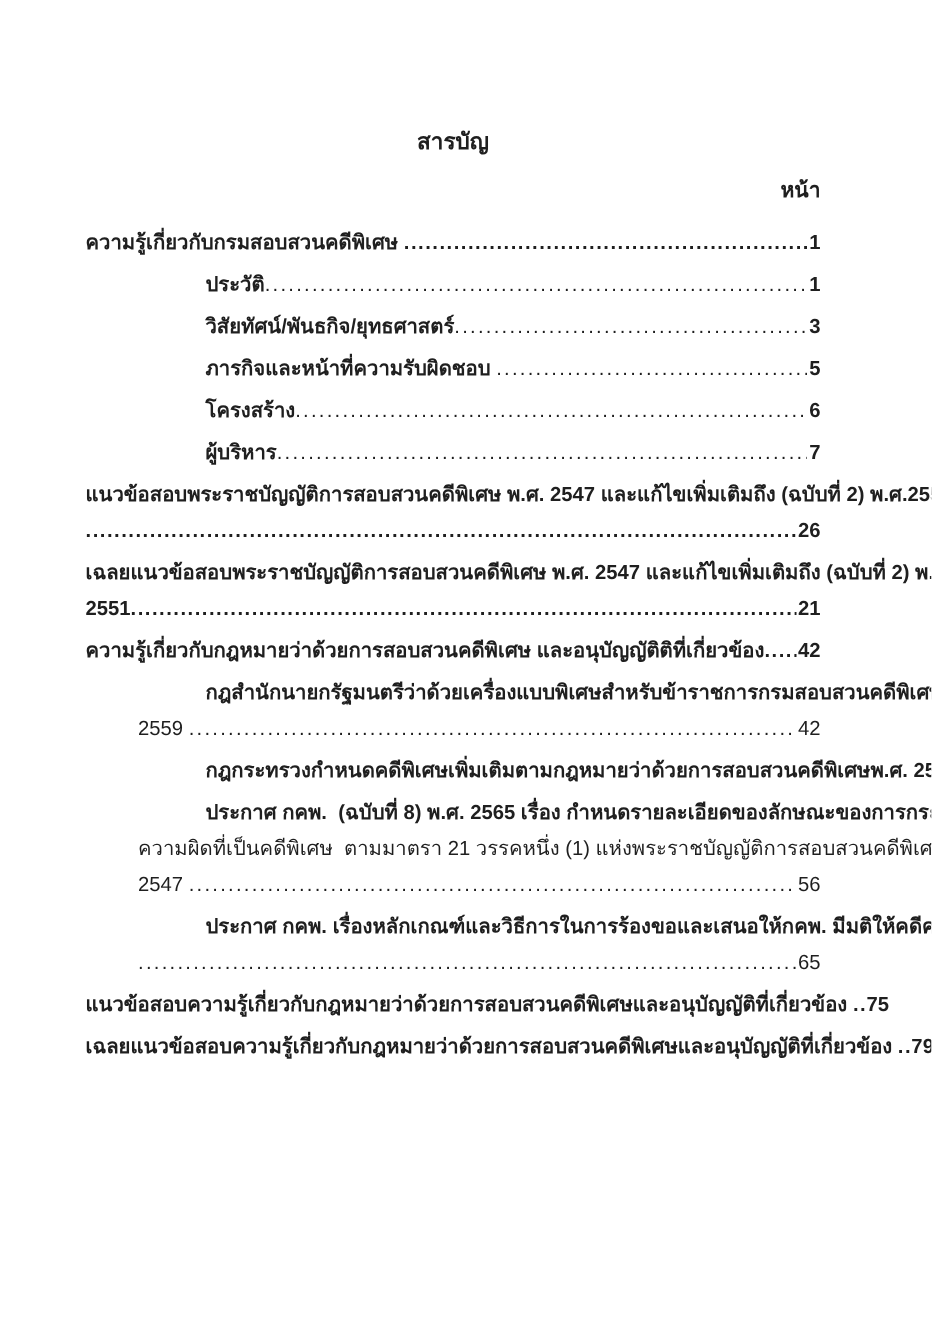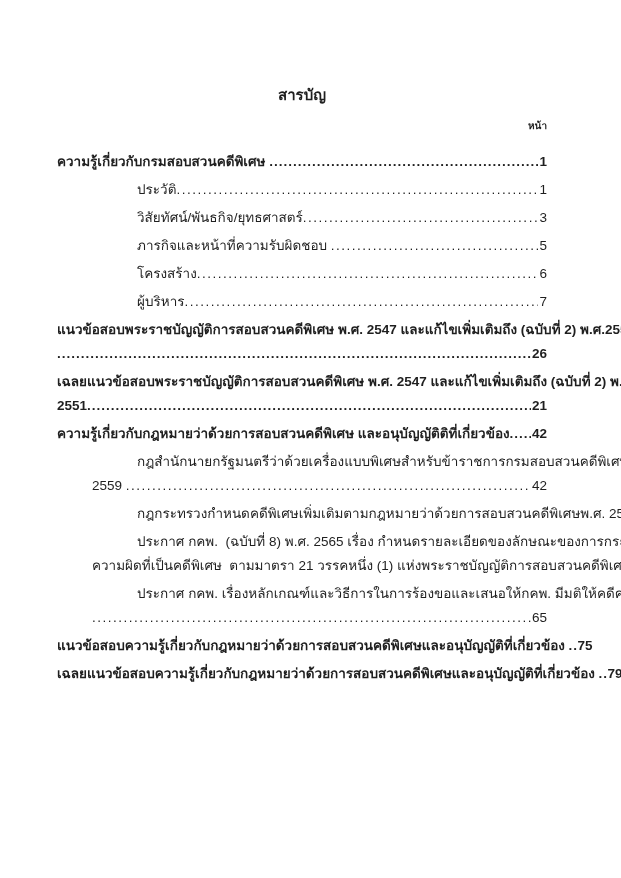--- a/index.html
+++ b/index.html
@@ -16,36 +16,36 @@
     left:57px;top:84px;width:490px;
   }
   .doc-title{
     text-align:center;
     font-size:15px;font-weight:600;
     line-height:22px;
     margin:0;
   }
   .page-col{
     text-align:right;
-    font-size:10px;font-weight:700;
+    font-size:14px;font-weight:700;
     line-height:20px;
     margin-top:10px;
   }
   .toc{margin-top:14px;}
   .toc-p{margin:0 0 4px 0;}
   .toc-p.main{font-weight:700;}
   .toc-p.sub{font-weight:400;}
   .line{
     display:flex;
     align-items:baseline;
     line-height:24px;
     font-size:13.5px;
   }
   .line .txt{white-space:pre;}
-  .line.ind1{padding-left:80px;}   
+  .line.ind1{padding-left:80px;font-weight:bold;}   
   .line.cont{padding-left:35px;}   
   .dots{
     flex:1 1 auto;
     overflow:hidden;
     white-space:nowrap;
     letter-spacing:1.5px;
     min-width:8px;
     font-weight:400;
   }
   .dots::after{
@@ -192,20 +192,25 @@
 
         </div>
       </div>
 
       <div class="toc-p sub">
         <div class="line ind1">
           <span class="txt">ประกาศ กคพ.  (ฉบับที่ 8) พ.ศ. 2565 เรื่อง กำหนดรายละเอียดของลักษณะของการกระทำ</span>
         </div>
         <div class="line cont">
           <span class="txt">ความผิดที่เป็นคดีพิเศษ  ตามมาตรา 21 วรรคหนึ่ง (1) แห่งพระราชบัญญัติการสอบสวนคดีพิเศษ พ.ศ.</span>
+        </div>
+        <div class="line cont">
+          <span class="txt">2547 </span>
+          <span class="dots"></span>
+          <span class="pg">56</span>
         </div>
       </div>
 
       <div class="toc-p sub">
         <div class="line ind1">
           <span class="txt">ประกาศ กคพ. เรื่องหลักเกณฑ์และวิธีการในการร้องขอและเสนอให้กคพ. มีมติให้คดีความผิด</span>
         </div>
         <div class="line cont">
           <span class="dots"></span>
           <span class="pg">65</span>

